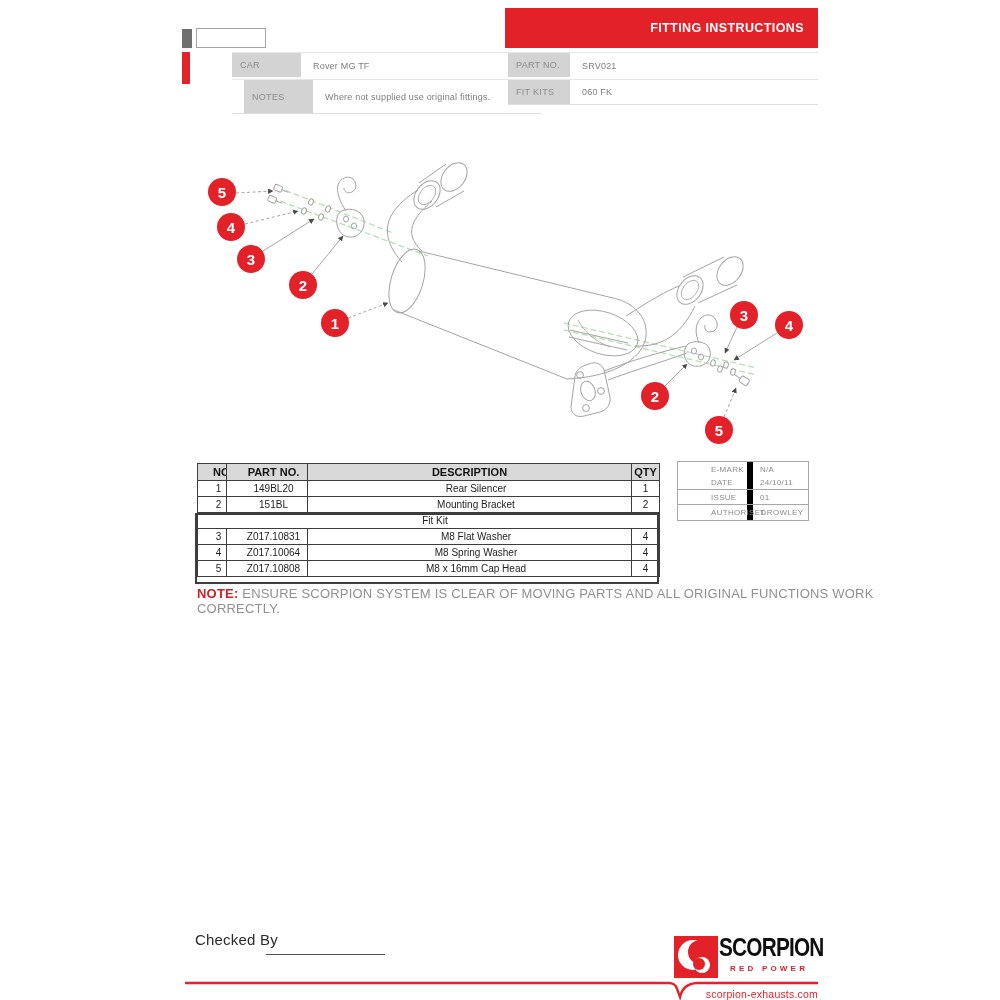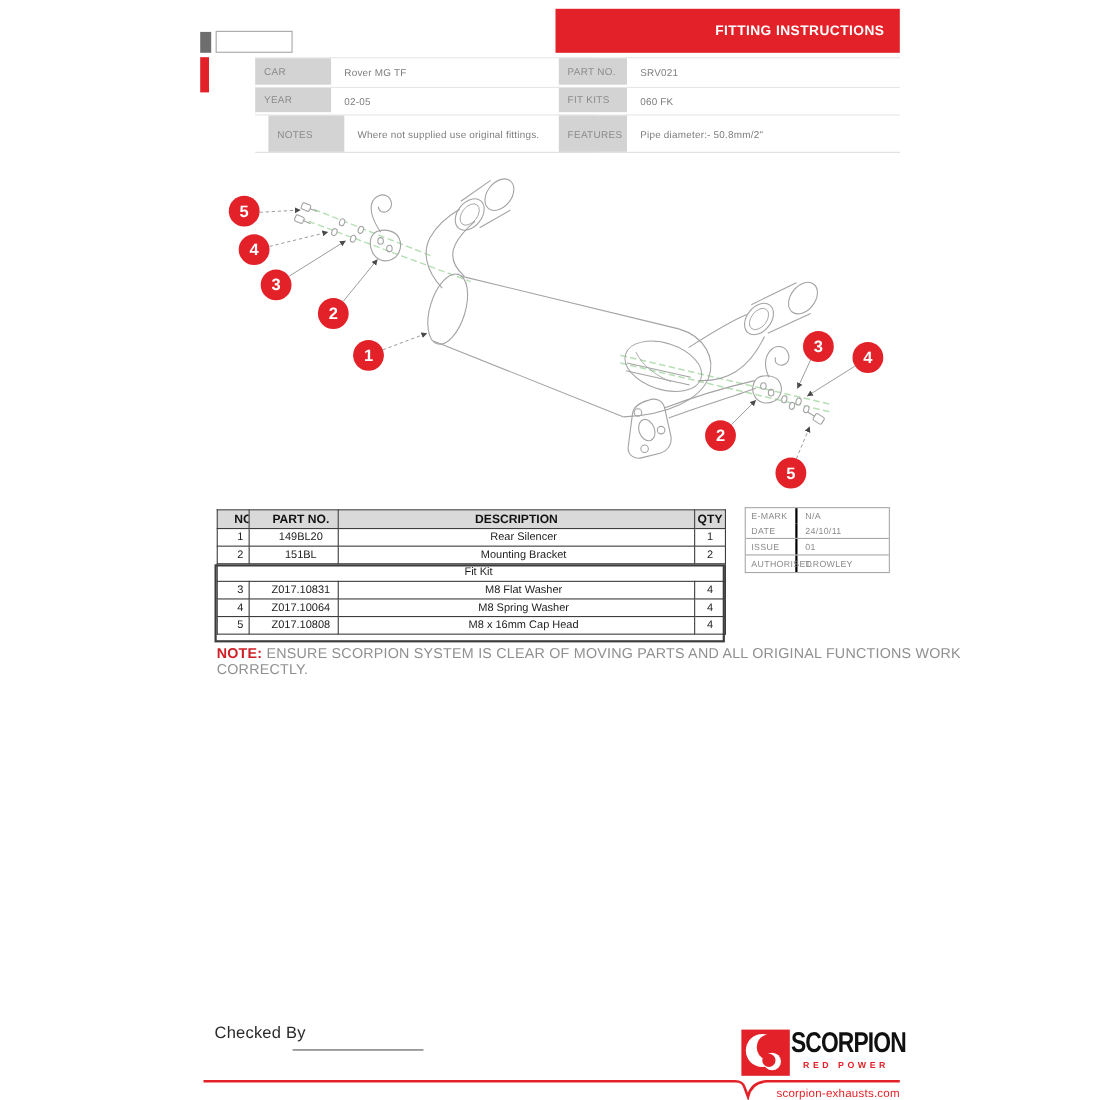--- a/index.html
+++ b/index.html
@@ -36,21 +36,21 @@
   table.parts th.c, table.parts td.c{ text-align:center; padding:0; }
   .fitkit-frame{ left:195px; top:513px; width:464px; height:71px; border:2px solid var(--dgray); pointer-events:none; }
   .note-line{ left:197px; top:586px; font-size:13px; letter-spacing:.2px; color:#909090; }
   .note-line b{ color:#cf2027; font-weight:bold; }
 
   
   .rev{ left:677px; top:461px; width:132px; border:1px solid #a8a8a8; font-size:8px; color:var(--ltxt); }
   .rev .rrow{ display:flex; height:15px; }
   .rev .rrow.tall{ height:14px; }
   .rev .rrow.bline{ border-bottom:1px solid #a8a8a8; }
-  .rev .rlbl{ width:47px; flex:none; border-right:2px solid #000000; display:flex; align-items:center; padding-left:5px; letter-spacing:.3px; }
+  .rev .rlbl{ width:47px; flex:none; border-right:6px solid #000000; display:flex; align-items:center; padding-left:5px; letter-spacing:.3px;margin-left:28px; }
   .rev .rval{ flex:1; display:flex; align-items:center; padding-left:7px; letter-spacing:.3px; }
 
   
   svg.diagram{ position:absolute; left:180px; top:150px; }
   .balloon{ position:absolute; width:28px; height:28px; border-radius:50%; background:var(--red);
             color:#fff; font-size:15px; font-weight:bold; display:flex; align-items:center; justify-content:center; }
 
   
   .checked{ left:195px; top:931px; font-size:15px; color:#2a2a2a; letter-spacing:.2px; }
   .checked-line{ left:266px; top:954px; width:119px; border-bottom:1.5px solid #555; }
@@ -71,41 +71,33 @@
   </div>
   <div class="abs tl-square"></div>
   <div class="abs tl-box"></div>
   <div class="abs red-bar"></div>
 
   <div class="abs itable" id="veh-table" style="left:196px; top:52px; width:309px;margin-left:36px;">
       <div class="row" style="height: 26px;">
         <div class="lbl" style="width: 69px;">CAR</div>
         <div class="val">Rover MG TF</div>
       </div>
-      <div class="row" style="height: 25px;">
-        <div class="lbl" style="width: 69px;">YEAR</div>
-        <div class="val">02-05</div>
-      </div>
       <div class="row" style="height: 34px; padding-left: 12px;">
         <div class="lbl" style="width: 69px;">NOTES</div>
         <div class="val">Where not supplied use original fittings.</div>
       </div>
     </div>
   <div class="abs itable" id="part-table" style="left:508px; top:52px; width:310px;">
       <div class="row" style="height: 26px;">
         <div class="lbl" style="width: 62px;">PART NO.</div>
         <div class="val">SRV021</div>
       </div>
       <div class="row" style="height: 25px;">
         <div class="lbl" style="width: 62px;">FIT KITS</div>
         <div class="val">060 FK</div>
-      </div>
-      <div class="row" style="height: 34px;">
-        <div class="lbl" style="width: 62px;">FEATURES</div>
-        <div class="val">Pipe diameter:- 50.8mm/2"</div>
       </div>
     </div>
 
   <svg class="diagram" width="640" height="310" viewBox="0 0 640 310">
     <defs>
       <marker id="ah" markerWidth="7" markerHeight="7" refX="5.5" refY="3" orient="auto">
         <path d="M0,0 L6,3 L0,6 Z" fill="#4a4a4a"></path>
       </marker>
     </defs>
 

